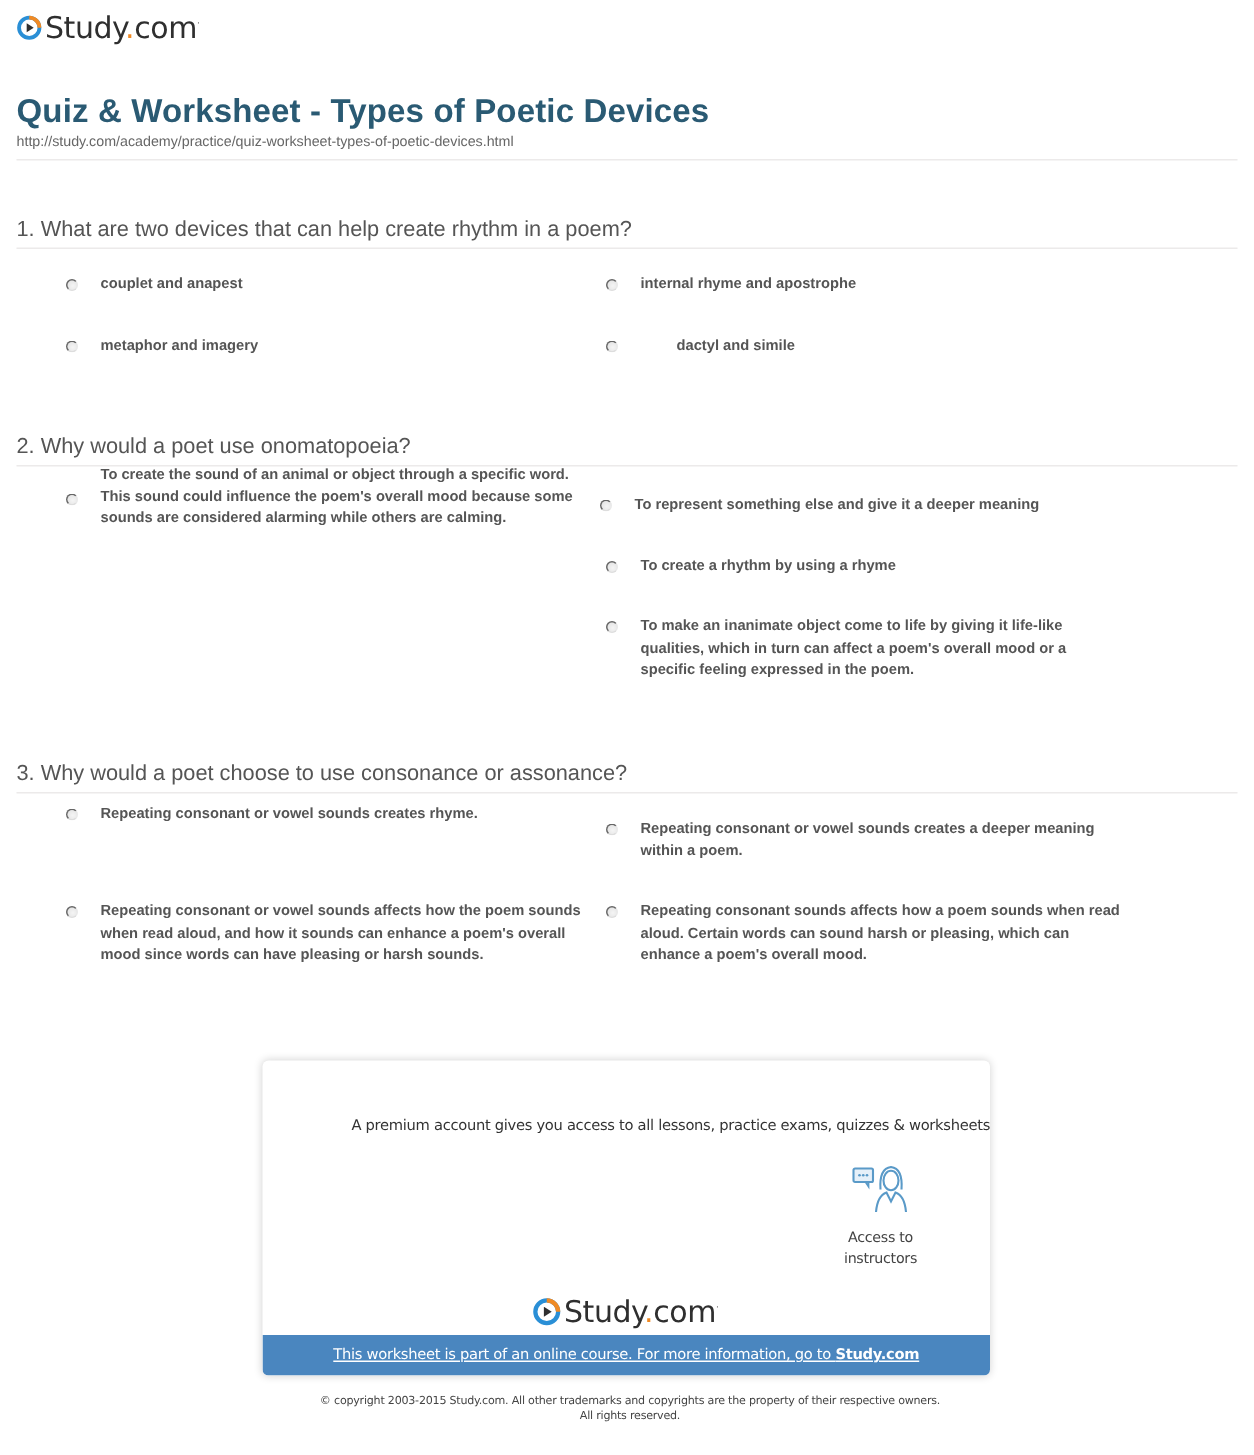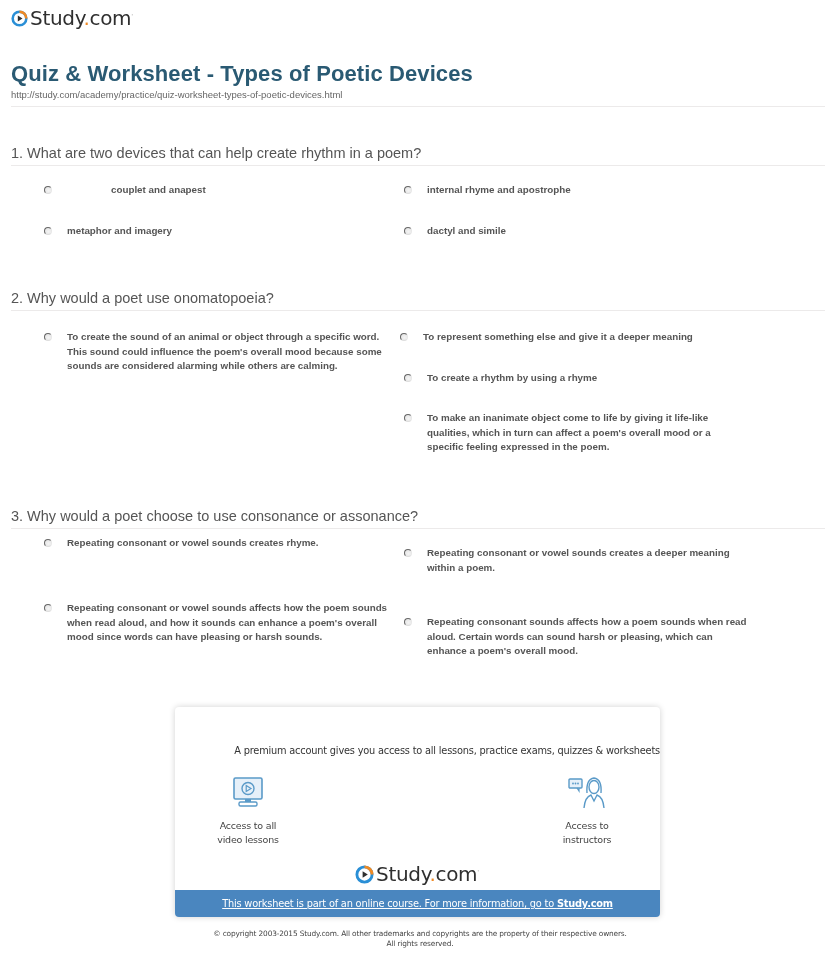--- a/index.html
+++ b/index.html
@@ -56,41 +56,41 @@
   <span class="word"><span>Study</span><span class="dot">.</span><span>com</span><span class="tm">·</span></span>
 </div>
 
 <div id="page-title">Quiz &amp; Worksheet - Types of Poetic Devices</div>
 <div id="page-url">http://study.com/academy/practice/quiz-worksheet-types-of-poetic-devices.html</div>
 <div class="divider" style="top:106px;"></div>
 
 <div class="question-title" style="top:145px;">1. What are two devices that can help create rhythm in a poem?</div>
 <div class="divider" style="top:165px;"></div>
 
-<div class="option" style="left:44px; top:183px; width:340px;gap:44px;">
+<div class="option" style="left:44px; top:183px; width:340px;">
   <span class="radio"></span>
   <span class="option-text">couplet and anapest</span>
 </div>
 <div class="option" style="left:404px; top:183px; width:360px;">
   <span class="radio"></span>
   <span class="option-text">internal rhyme and apostrophe</span>
 </div>
 <div class="option" style="left:44px; top:224px; width:340px;">
   <span class="radio"></span>
   <span class="option-text">metaphor and imagery</span>
 </div>
-<div class="option" style="left:404px; top:224px; width:360px;">
+<div class="option" style="left:404px; top:224px; width:360px;gap:24px;">
   <span class="radio"></span>
   <span class="option-text">dactyl and simile</span>
 </div>
 
 <div class="question-title" style="top:290px;">2. Why would a poet use onomatopoeia?</div>
 <div class="divider" style="top:310px;"></div>
 
-<div class="option" style="left:44px; top:330px; width:345px;">
+<div class="option" style="left:44px; top:310px; width:345px;align-items:center;">
   <span class="radio"></span>
   <span class="option-text">To create the sound of an animal or object through a specific word. This sound could influence the poem's overall mood because some sounds are considered alarming while others are calming.</span>
 </div>
 <div class="option" style="left:400px; top:330px; width:400px;">
   <span class="radio"></span>
   <span class="option-text">To represent something else and give it a deeper meaning</span>
 </div>
 <div class="option" style="left:404px; top:371px; width:400px;">
   <span class="radio"></span>
   <span class="option-text">To create a rhythm by using a rhyme</span>
@@ -108,41 +108,28 @@
   <span class="option-text">Repeating consonant or vowel sounds creates rhyme.</span>
 </div>
 <div class="option" style="left:404px; top:546px; width:345px;">
   <span class="radio"></span>
   <span class="option-text">Repeating consonant or vowel sounds creates a deeper meaning within a poem.</span>
 </div>
 <div class="option" style="left:44px; top:601px; width:345px;">
   <span class="radio"></span>
   <span class="option-text">Repeating consonant or vowel sounds affects how the poem sounds when read aloud, and how it sounds can enhance a poem's overall mood since words can have pleasing or harsh sounds.</span>
 </div>
-<div class="option" style="left:404px; top:601px; width:350px;margin-top:14px;">
+<div class="option" style="left:404px; top:601px; width:350px;">
   <span class="radio"></span>
   <span class="option-text">Repeating consonant sounds affects how a poem sounds when read aloud. Certain words can sound harsh or pleasing, which can enhance a poem's overall mood.</span>
 </div>
 
 <div id="promo">
   <div id="promo-sub">A premium account gives you access to all lessons, practice exams, quizzes &amp; worksheets</div>
 
-  <div class="feature" style="left:13px;">
-    <svg width="34" height="34" viewBox="0 0 34 34">
-      <rect x="3" y="3" width="28" height="21" rx="1.5" fill="#e6f0f9" stroke="#5a9ac8" stroke-width="1.6"></rect>
-      <circle cx="17" cy="13.5" r="6" fill="none" stroke="#5a9ac8" stroke-width="1.4"></circle>
-      <path d="M15.2 10.5 L20 13.5 L15.2 16.5 Z" fill="none" stroke="#5a9ac8" stroke-width="1.2"></path>
-      <rect x="14" y="24" width="6" height="3" fill="#5a9ac8"></rect>
-      <rect x="8" y="27" width="18" height="4" rx="1.5" fill="none" stroke="#5a9ac8" stroke-width="1.4"></rect>
-    </svg>
-    <div class="feature-label">
-        <div>Access to all</div>
-        <div>video lessons</div>
-      </div>
-  </div>
 
 
 
   <div class="feature" style="left:352px;">
     <svg width="40" height="34" viewBox="0 0 40 34">
       <rect x="2" y="4" width="13" height="9" rx="1" fill="#e6f0f9" stroke="#5a9ac8" stroke-width="1.4"></rect>
       <path d="M10 13 L12 16 L12 13" fill="none" stroke="#5a9ac8" stroke-width="1.2"></path>
       <circle cx="6" cy="8.5" r="0.9" fill="#5a9ac8"></circle>
         <circle cx="8.5" cy="8.5" r="0.9" fill="#5a9ac8"></circle>
         <circle cx="11" cy="8.5" r="0.9" fill="#5a9ac8"></circle>

